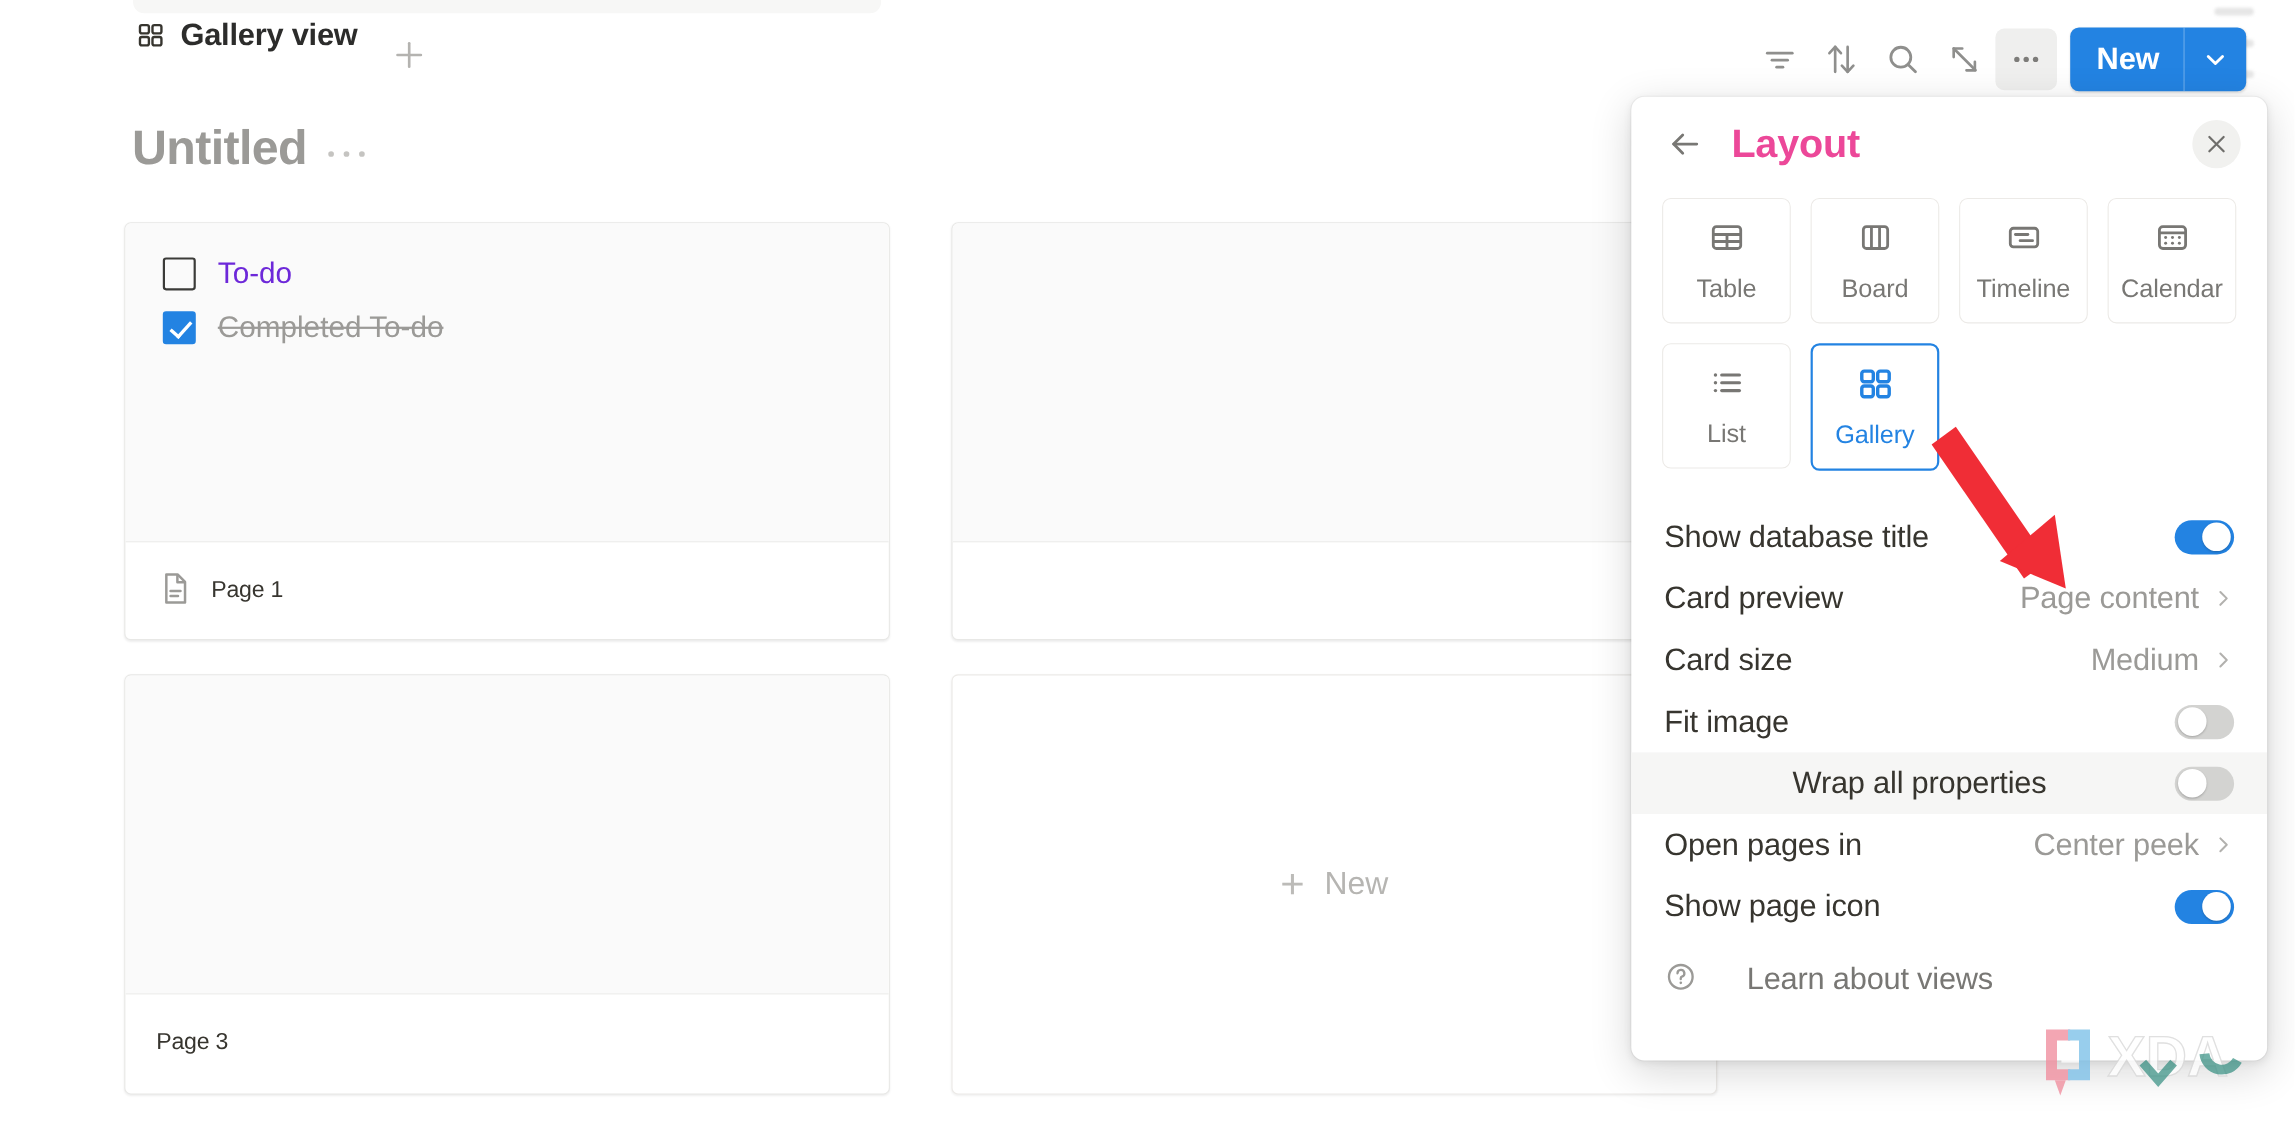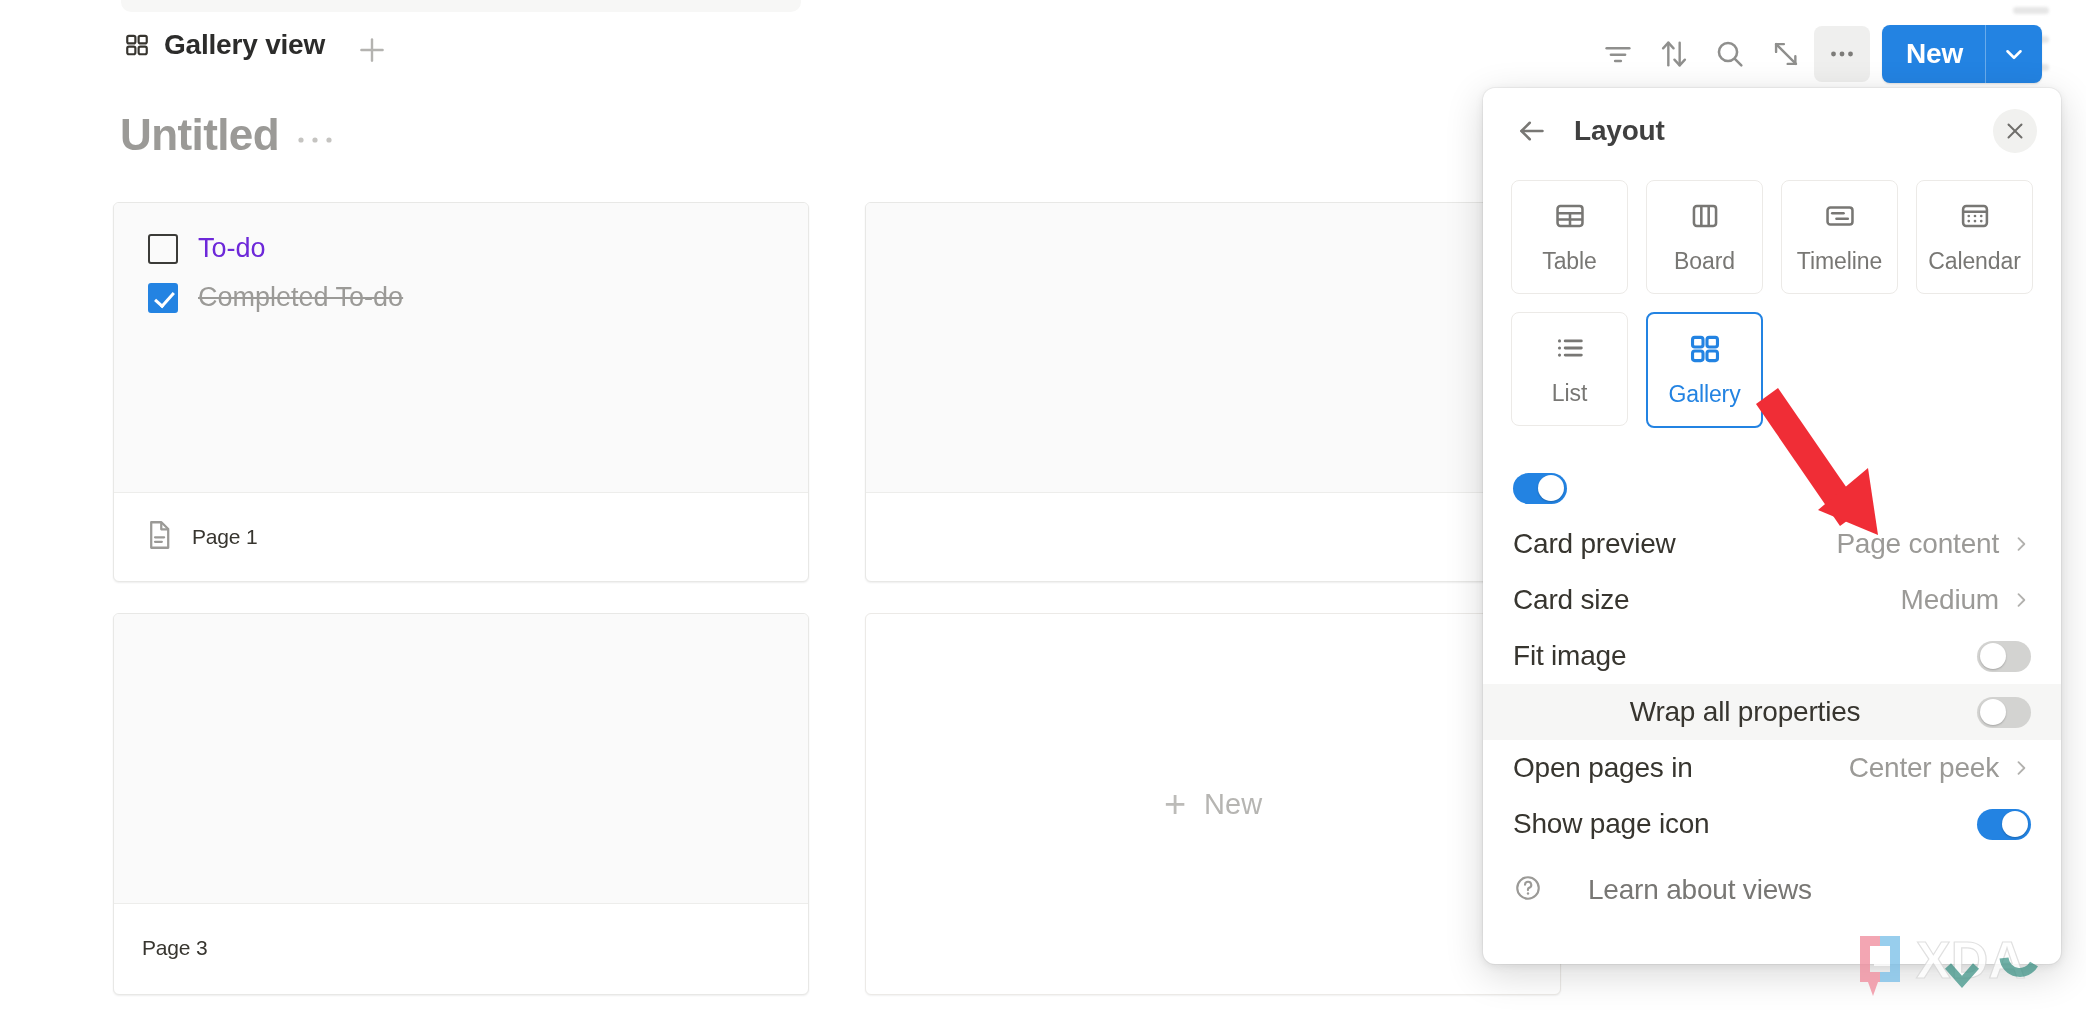--- a/index.html
+++ b/index.html
@@ -26,21 +26,21 @@
   }
   .edge-lines i:nth-child(1){top:7px;}
   .edge-lines i:nth-child(2){top:36px;}
   .edge-lines i:nth-child(3){top:64px;}
 
   
   .toolbar{
     position:absolute;left:0;top:0;right:0;height:108px;
   }
   .view-tab{
-    position:absolute;left:124px;top:29px;display:flex;align-items:center;gap:14px;
+    position:absolute;left:124px;top:16px;display:flex;align-items:center;gap:14px;
   }
   .view-tab .label{
     font-size:28px;font-weight:600;color:#2c2c2b;letter-spacing:-0.2px;
   }
   .gal-ico{width:26px;height:26px;display:block;}
   .plus-tab{
     position:absolute;left:355px;top:33px;width:34px;height:34px;
     color:#b4b3b0;
   }
 
@@ -105,21 +105,21 @@
 
   
   .panel{
     position:absolute;left:1483px;top:88px;width:578px;height:876px;
     background:#fff;border-radius:12px;
     box-shadow:0 0 0 1px rgba(15,15,15,.045), 0 10px 38px rgba(15,15,15,.16), 0 2px 8px rgba(15,15,15,.08);
     overflow:hidden;
   }
   .p-head{height:86px;display:flex;align-items:center;position:relative;}
   .p-back{position:absolute;left:28px;top:22px;width:42px;height:42px;display:flex;align-items:center;justify-content:center;color:#787774;}
-  .p-title{position:absolute;left:91px;top:22px;height:42px;display:flex;align-items:center;font-size:28px;font-weight:600;color:#404040;letter-spacing:-0.2px;}
+  .p-title{position:absolute;left:91px;top:22px;height:42px;display:flex;align-items:center;font-size:36px;font-weight:600;color:#ec4899;letter-spacing:-0.2px;}
   .p-close{
     position:absolute;right:24px;top:21px;width:44px;height:44px;border-radius:50%;
     background:#f1f1ef;display:flex;align-items:center;justify-content:center;color:#787774;
   }
 
   .type-grid{padding:6px 28px 0 28px;display:grid;grid-template-columns:repeat(4,1fr);gap:18px;}
   .type{
     height:112px;border:1px solid #eceae7;border-radius:8px;
     display:flex;flex-direction:column;align-items:center;justify-content:center;gap:11px;
     color:#787774;
@@ -396,20 +396,21 @@
             <rect x="13.4" y="13.4" width="7.4" height="6.8" rx="1.6"></rect>
           </svg>
         </span>
         <span class="tl">Gallery</span>
       </div>
     </div>
 
     <div class="opts">
 
       <div class="opt">
+        <span class="olab">Show database title</span>
         <span class="tg on"></span>
       </div>
 
       <div class="opt">
         <span class="olab">Card preview</span>
         <span class="oval">Page content</span>
         <span class="ochev">
           <svg width="20" height="20" viewBox="0 0 24 24" fill="none" stroke="#b2b1ae" stroke-width="2.2" stroke-linecap="round" stroke-linejoin="round">
               <polyline points="9,5 16,12 9,19"></polyline>
             </svg>

